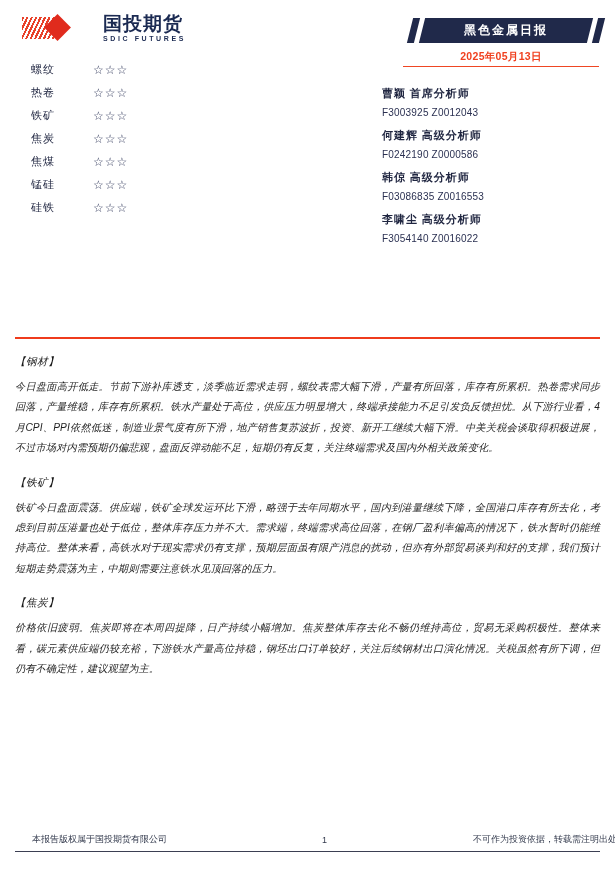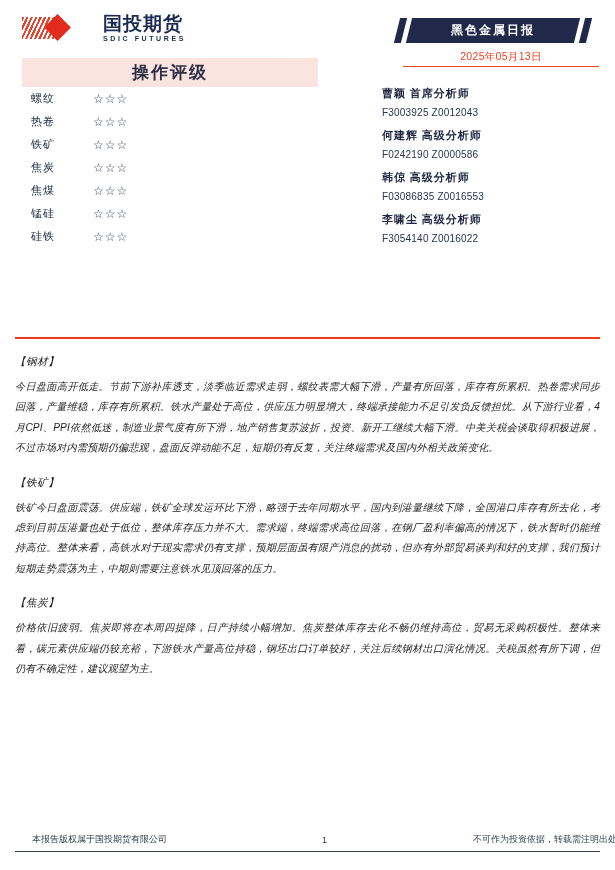--- a/index.html
+++ b/index.html
@@ -111,21 +111,21 @@
   }
   .rating-stars {
     font-size: 12px;
     color: #3a4162;
     letter-spacing: 1px;
   }
 
   
   .banner-wrap {
     position: absolute;
-    right: 26px;
+    right: 13px;
     top: 18px;
     width: 192px;
     height: 25px;
   }
   .banner-main {
     position: absolute;
     left: 12px;
     top: 0;
     width: 168px;
     height: 25px;
@@ -166,21 +166,21 @@
   }
 
   .report-date {
     position: absolute;
     right: 18px;
     top: 50px;
     width: 192px;
     text-align: center;
     color: #f0401f;
     font-size: 10.5px;
-    font-weight: normal;
+    font-weight: bold;
     letter-spacing: 0.3px;
   }
   .date-rule {
     position: absolute;
     right: 16px;
     top: 66px;
     width: 196px;
     height: 1px;
     background: #ef4623;
   }
@@ -291,21 +291,20 @@
       <div class="logo-stripes"></div>
       <div class="logo-diamond"></div>
     </div>
     <div class="logo-text">
       <span class="logo-cn">国投期货</span>
       <span class="logo-en">SDIC FUTURES</span>
     </div>
   </div>
 
   <div class="rating-table">
-    <div class="rating-head">操作评级</div>
     <div class="rating-row">
       <span class="rating-name">螺纹</span>
       <span class="rating-stars">☆☆☆</span>
     </div>
     <div class="rating-row">
       <span class="rating-name">热卷</span>
       <span class="rating-stars">☆☆☆</span>
     </div>
     <div class="rating-row">
       <span class="rating-name">铁矿</span>

